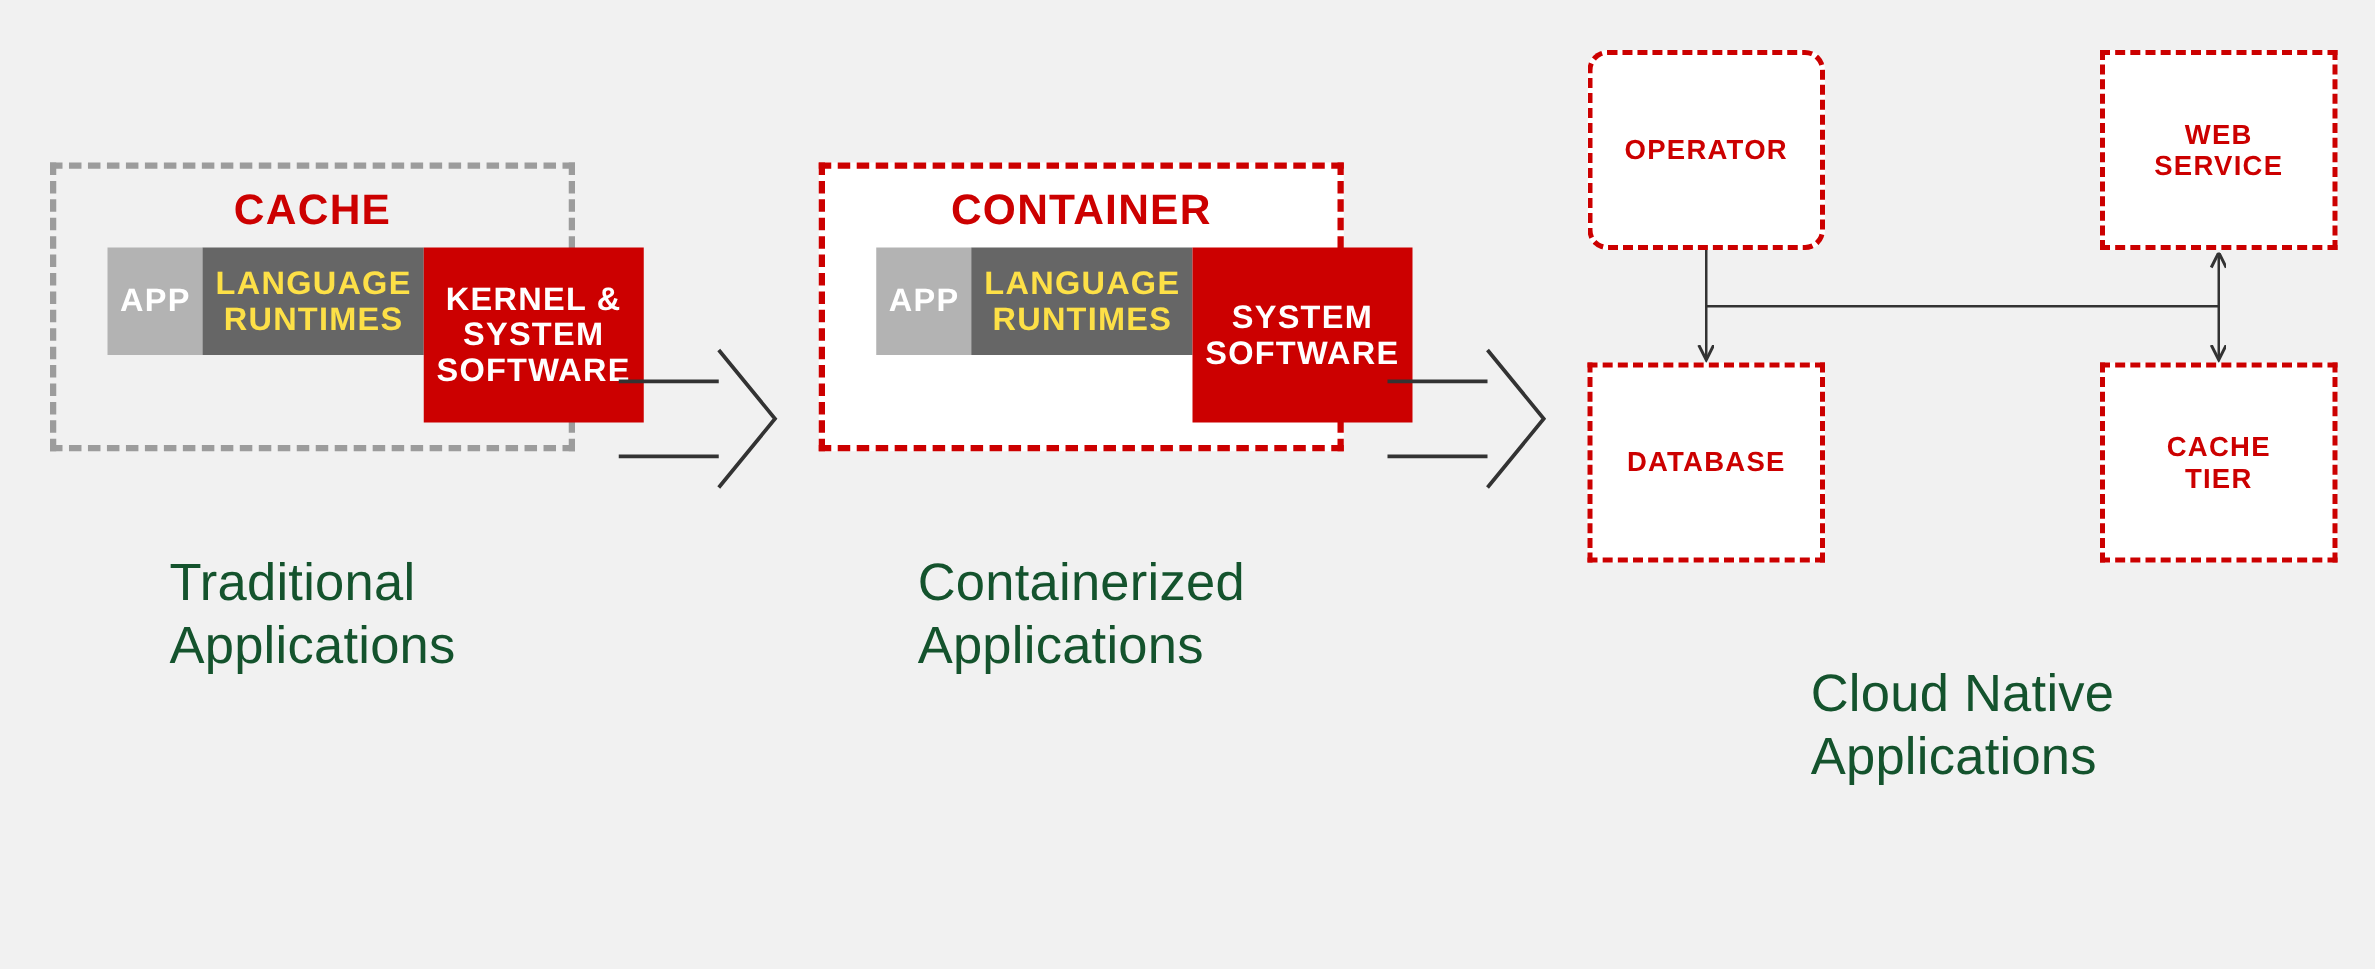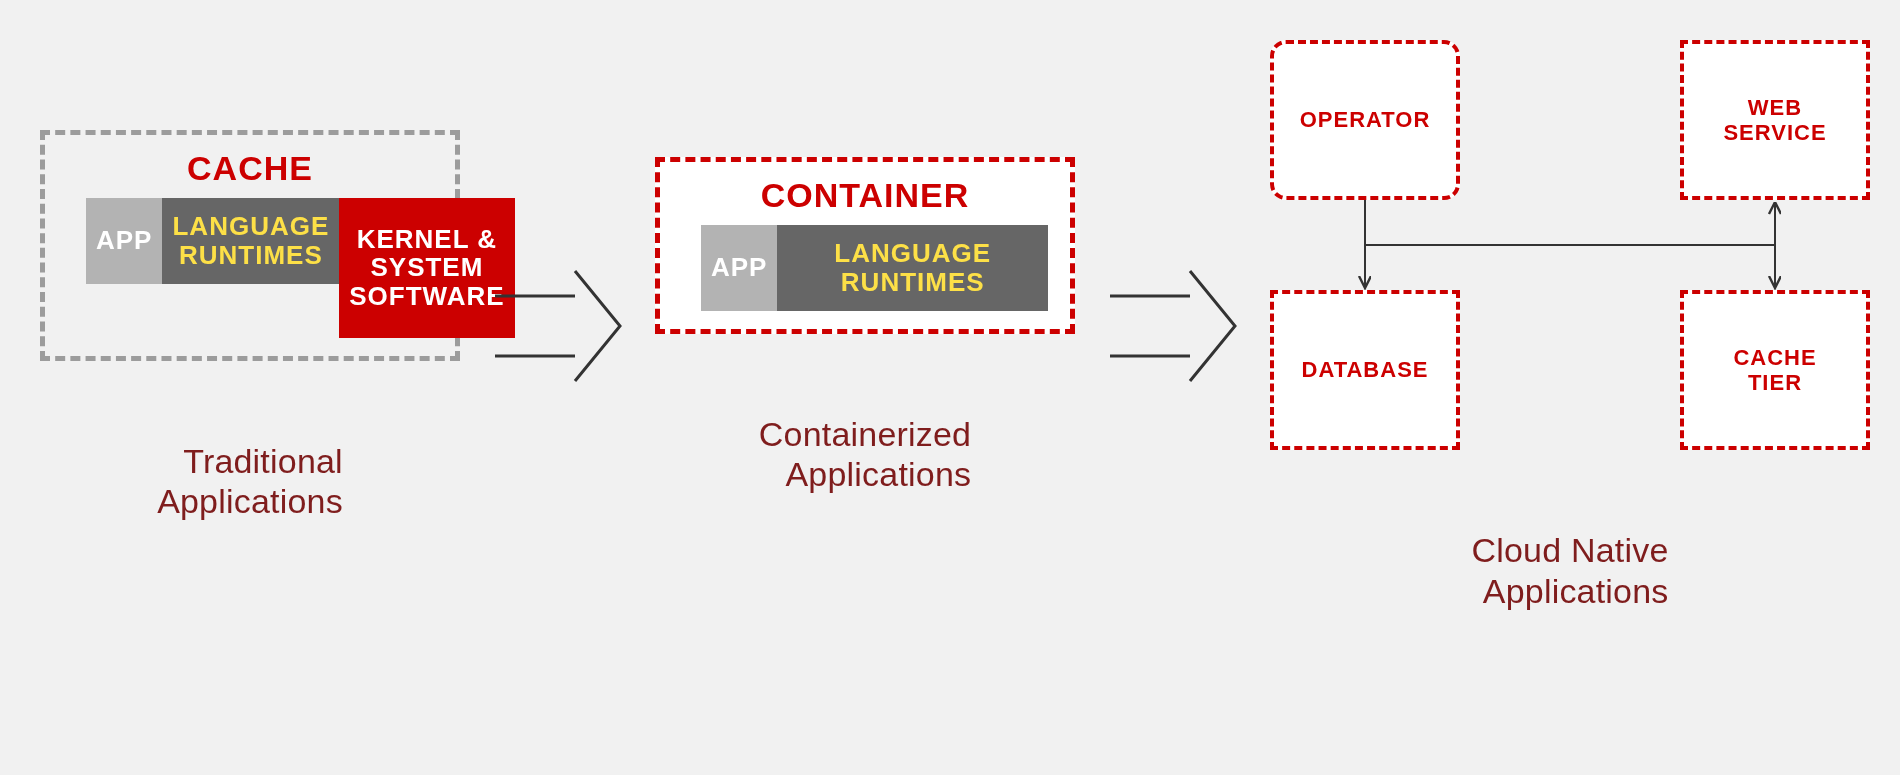--- a/index.html
+++ b/index.html
@@ -15,24 +15,24 @@
     align-items: center;
     gap: 30px;
   }
   .column {
     display: flex;
     flex-direction: column;
     align-items: center;
     gap: 80px;
   }
   .caption {
-    font-size: 34px;
+    font-size: 42px;
     font-weight: 300;
-    color: #7f1d1d;
-    text-align: right;
+    color: #14532d;
+    text-align: left;
     line-height: 1.2;
     white-space: pre-line;
     letter-spacing: 0.2px;
   }
   
   .dashed-box {
     border: 5px dashed;
     padding: 10px 18px 18px 18px;
     background: #fff;
   }
@@ -113,20 +113,21 @@
       <polyline points="85,20 130,75 85,130"></polyline>
     </g>
   </svg>
 
   <div class="column col-group">
     <div class="dashed-box dashed-red">
       <div class="box-title red-text">CONTAINER</div>
       <div class="stack">
         <div class="layer lg-light">APP</div>
         <div class="layer lg-dark">LANGUAGE RUNTIMES</div>
+        <div class="layer lg-red tall">SYSTEM SOFTWARE</div>
       </div>
     </div>
     <div class="caption">Containerized
 Applications</div>
   </div>
 
   <svg class="big-arrow" viewBox="0 0 135 150">
     <g fill="none" stroke="#333" stroke-width="3">
       <line x1="5" y1="45" x2="85" y2="45"></line>
       <line x1="5" y1="105" x2="85" y2="105"></line>

